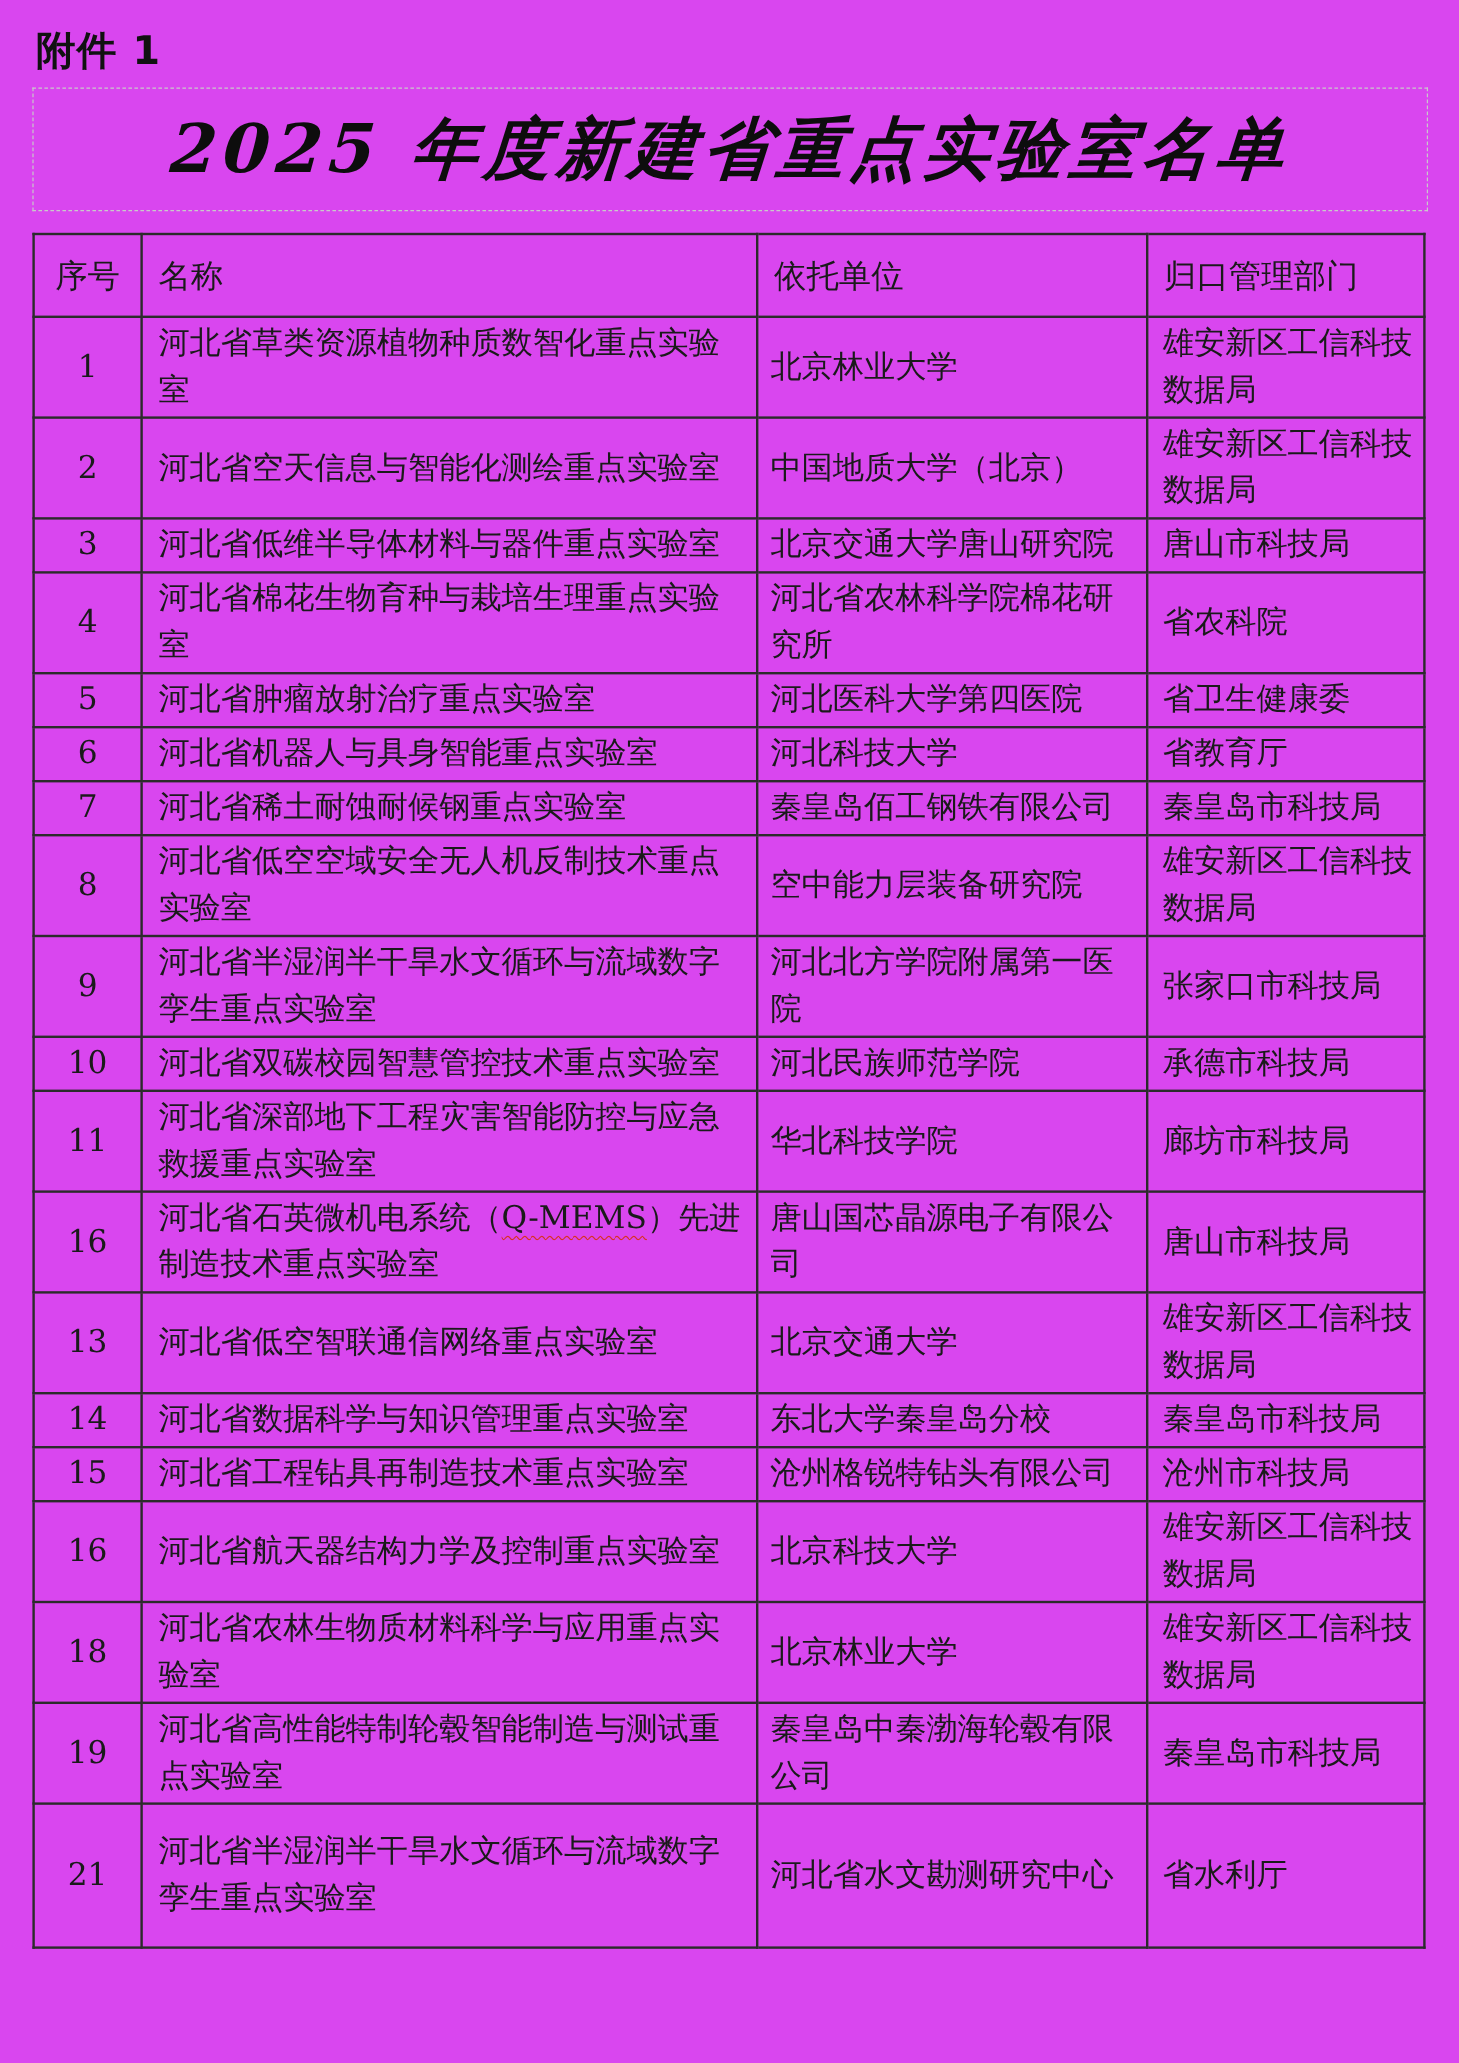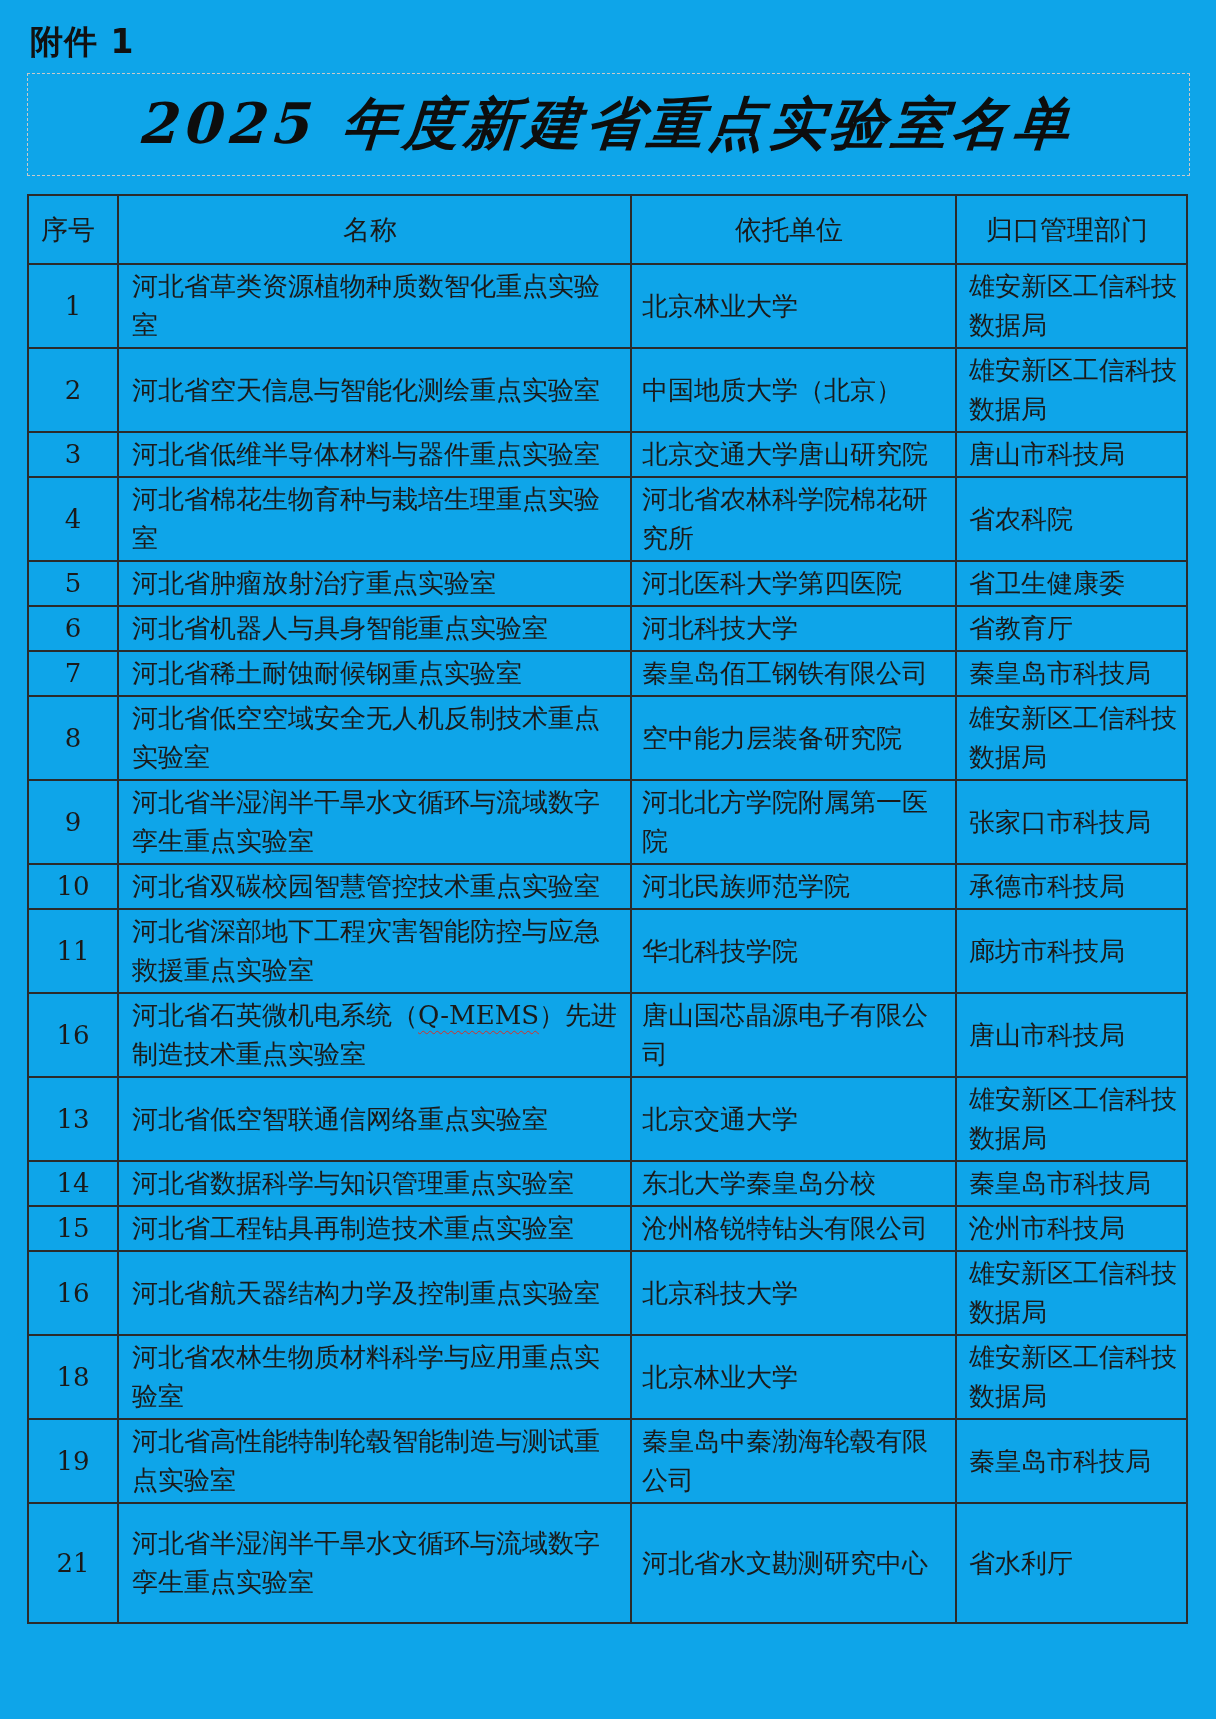--- a/index.html
+++ b/index.html
@@ -4,21 +4,21 @@
 <style>
   html, body {
     margin: 0;
     padding: 0;
     background: #ffffff;
   }
   .page {
     position: relative;
     width: 1216px;
     height: 1719px;
-    background: #0ea5e9;
+    background: #d946ef;
     color: #1a1a1a;
     font-family: "DejaVu Serif", "Liberation Serif", serif;
     overflow: hidden;
   }
   .attachment {
     position: absolute;
     left: 30px;
     top: 20px;
     font-family: "DejaVu Sans", "Liberation Sans", sans-serif;
     font-size: 33px;
@@ -60,27 +60,27 @@
   table.labs th, table.labs td {
     border: 2px solid #2b2b2b;
     word-break: break-all;
     box-sizing: border-box;
   }
   table.labs th {
     font-family: "DejaVu Sans", "Liberation Sans", sans-serif;
     font-weight: 500;
     font-size: 27px;
     height: 69px;
-    text-align: center;
+    text-align: left;
     padding: 0 22px 0 13px;
     vertical-align: middle;
   }
   table.labs th.c-no {
-    text-align: left;
-    padding: 12px;
+    text-align: center;
+    padding: 0;
     margin-top: 12px;
   }
   table.labs td {
     font-size: 26px;
     line-height: 39px;
     padding: 2px 8px 2px 13px;
     height: 43px;
     vertical-align: middle;
     text-align: left;
   }

